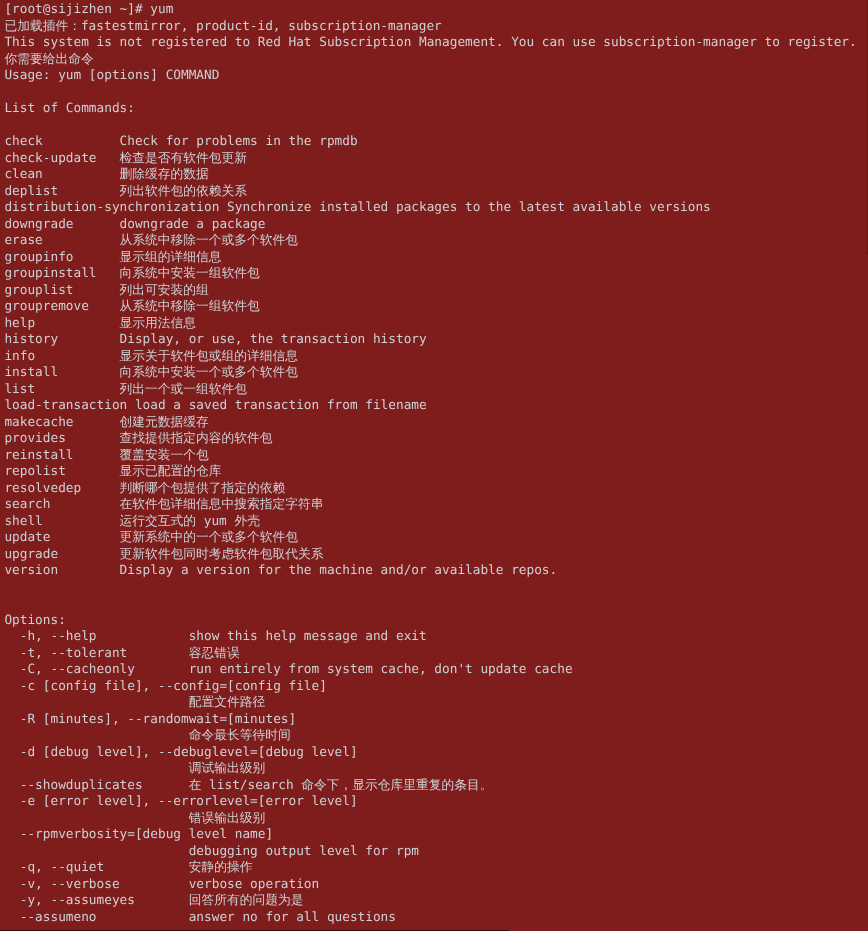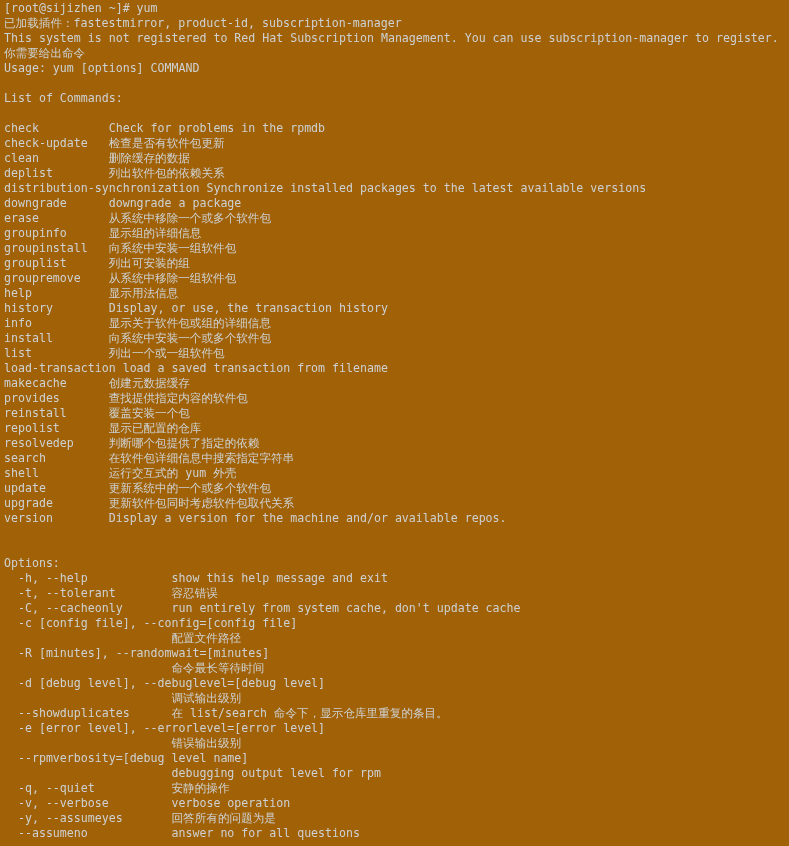--- a/index.html
+++ b/index.html
@@ -33,21 +33,21 @@
     background: transparent;
     white-space: pre;
     letter-spacing: 0px;
     -webkit-font-smoothing: none;
     font-smooth: never;
   }
 </style>
 </head>
 <body>
 
-<div id="terminal" style="background-color: #a16207; color: rgb(205, 209, 212);">
+<div id="terminal" style="background-color: #7f1d1d; color: rgb(205, 209, 212);">
   <pre id="terminal-screen">[root@sijizhen ~]# yum
 已加载插件：fastestmirror, product-id, subscription-manager
 This system is not registered to Red Hat Subscription Management. You can use subscription-manager to register.
 你需要给出命令
 Usage: yum [options] COMMAND
 
 List of Commands:
 
 check          Check for problems in the rpmdb
 check-update   检查是否有软件包更新

